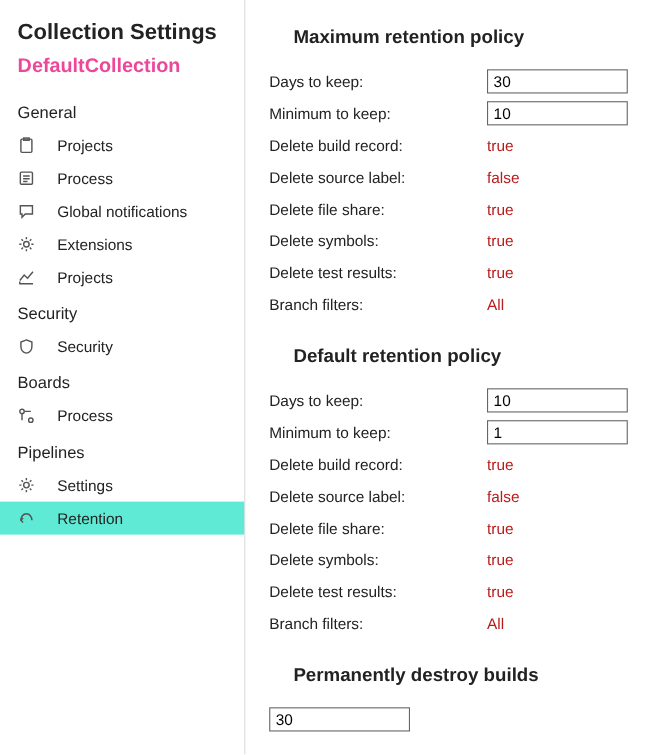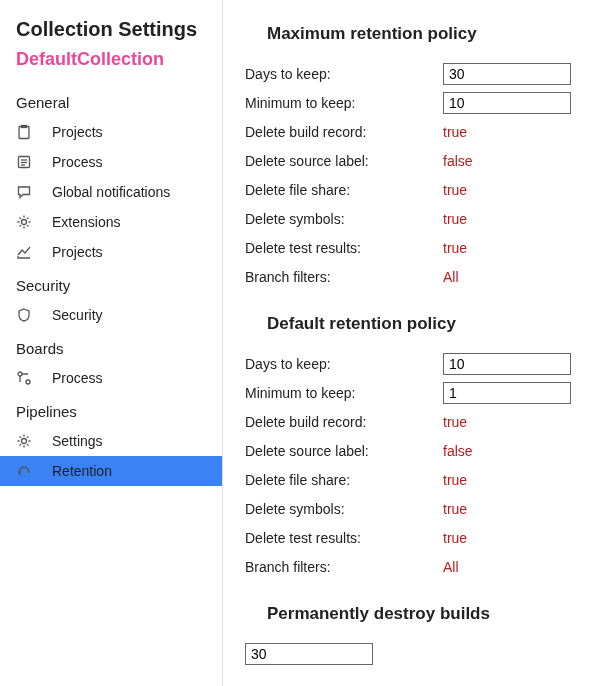--- a/index.html
+++ b/index.html
@@ -40,21 +40,21 @@
   }
   .nav-item {
     display: flex;
     align-items: center;
     padding: 7px 16px;
     cursor: pointer;
     gap: 20px;
     font-size: 14px;
     color: #222;
   }
-  .nav-item.active { background: #3b82f6; text-align: right; }
+  .nav-item.active { background: #5eead4; text-align: right; }
   .nav-icon {
     width: 16px;
     height: 16px;
     display: inline-flex;
     align-items: center;
     justify-content: center;
     color: #555;
   }
   .nav-icon svg { width: 16px; height: 16px; stroke: currentColor; fill: none; stroke-width: 1.3; }
 

